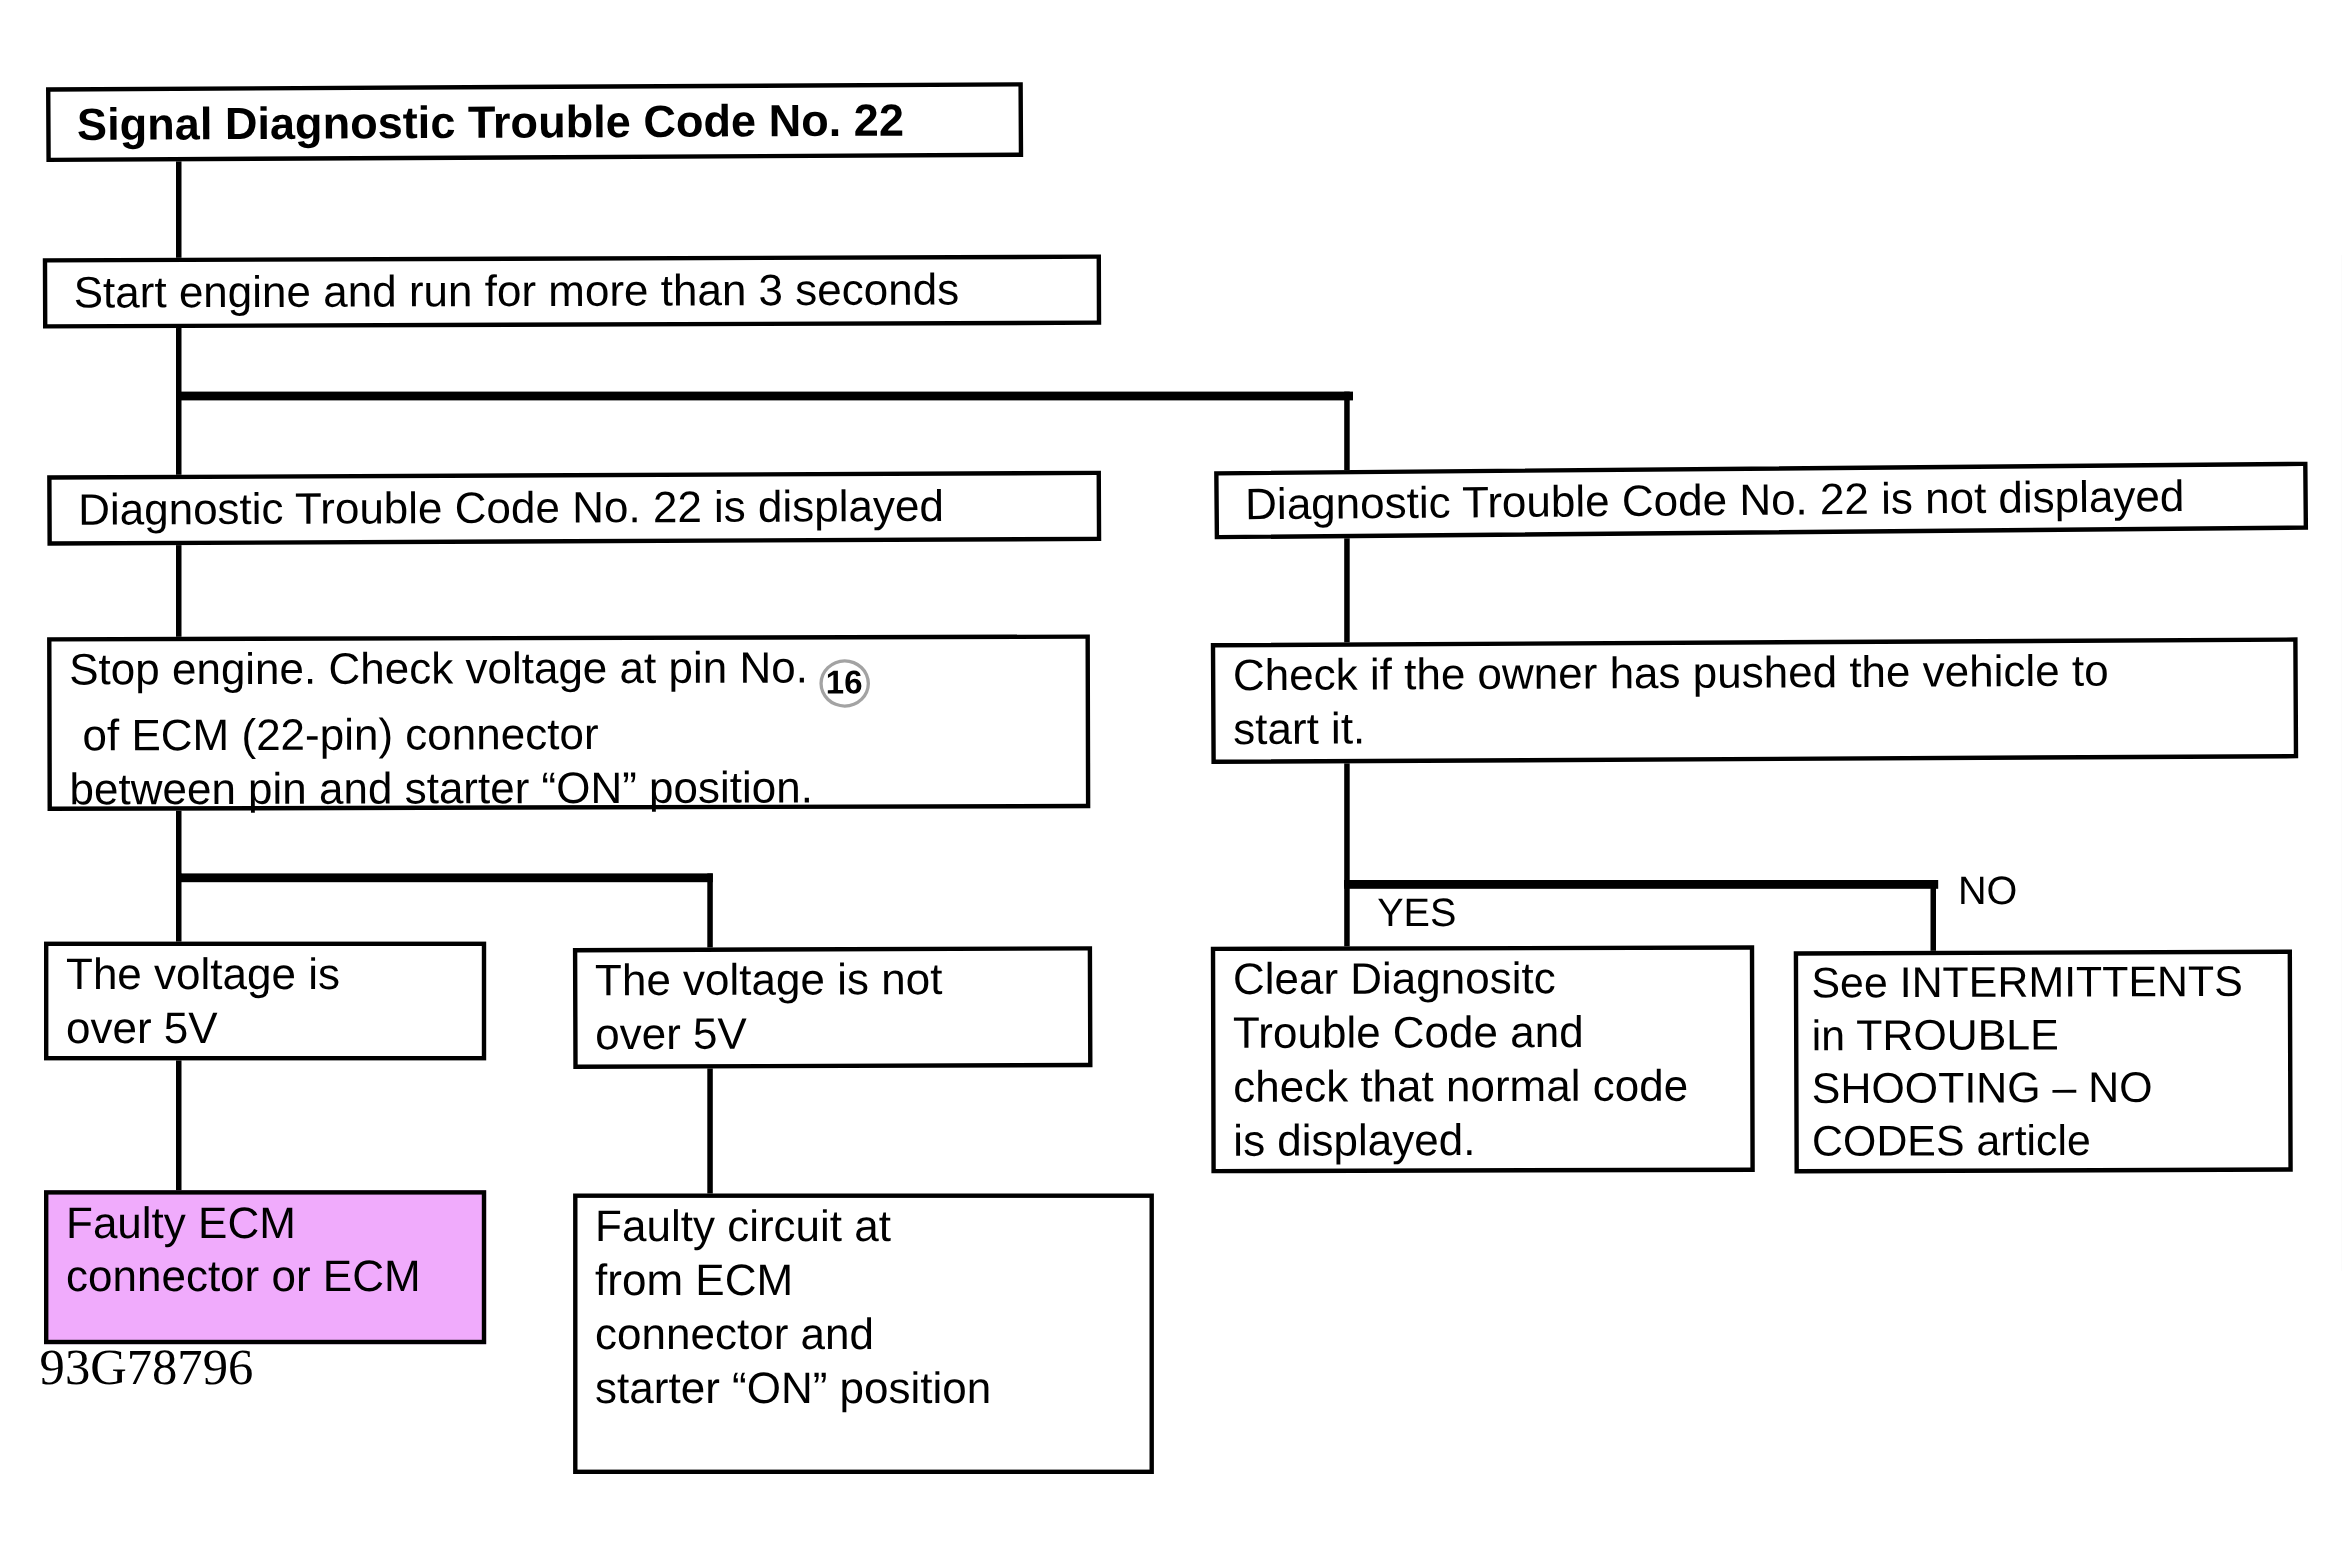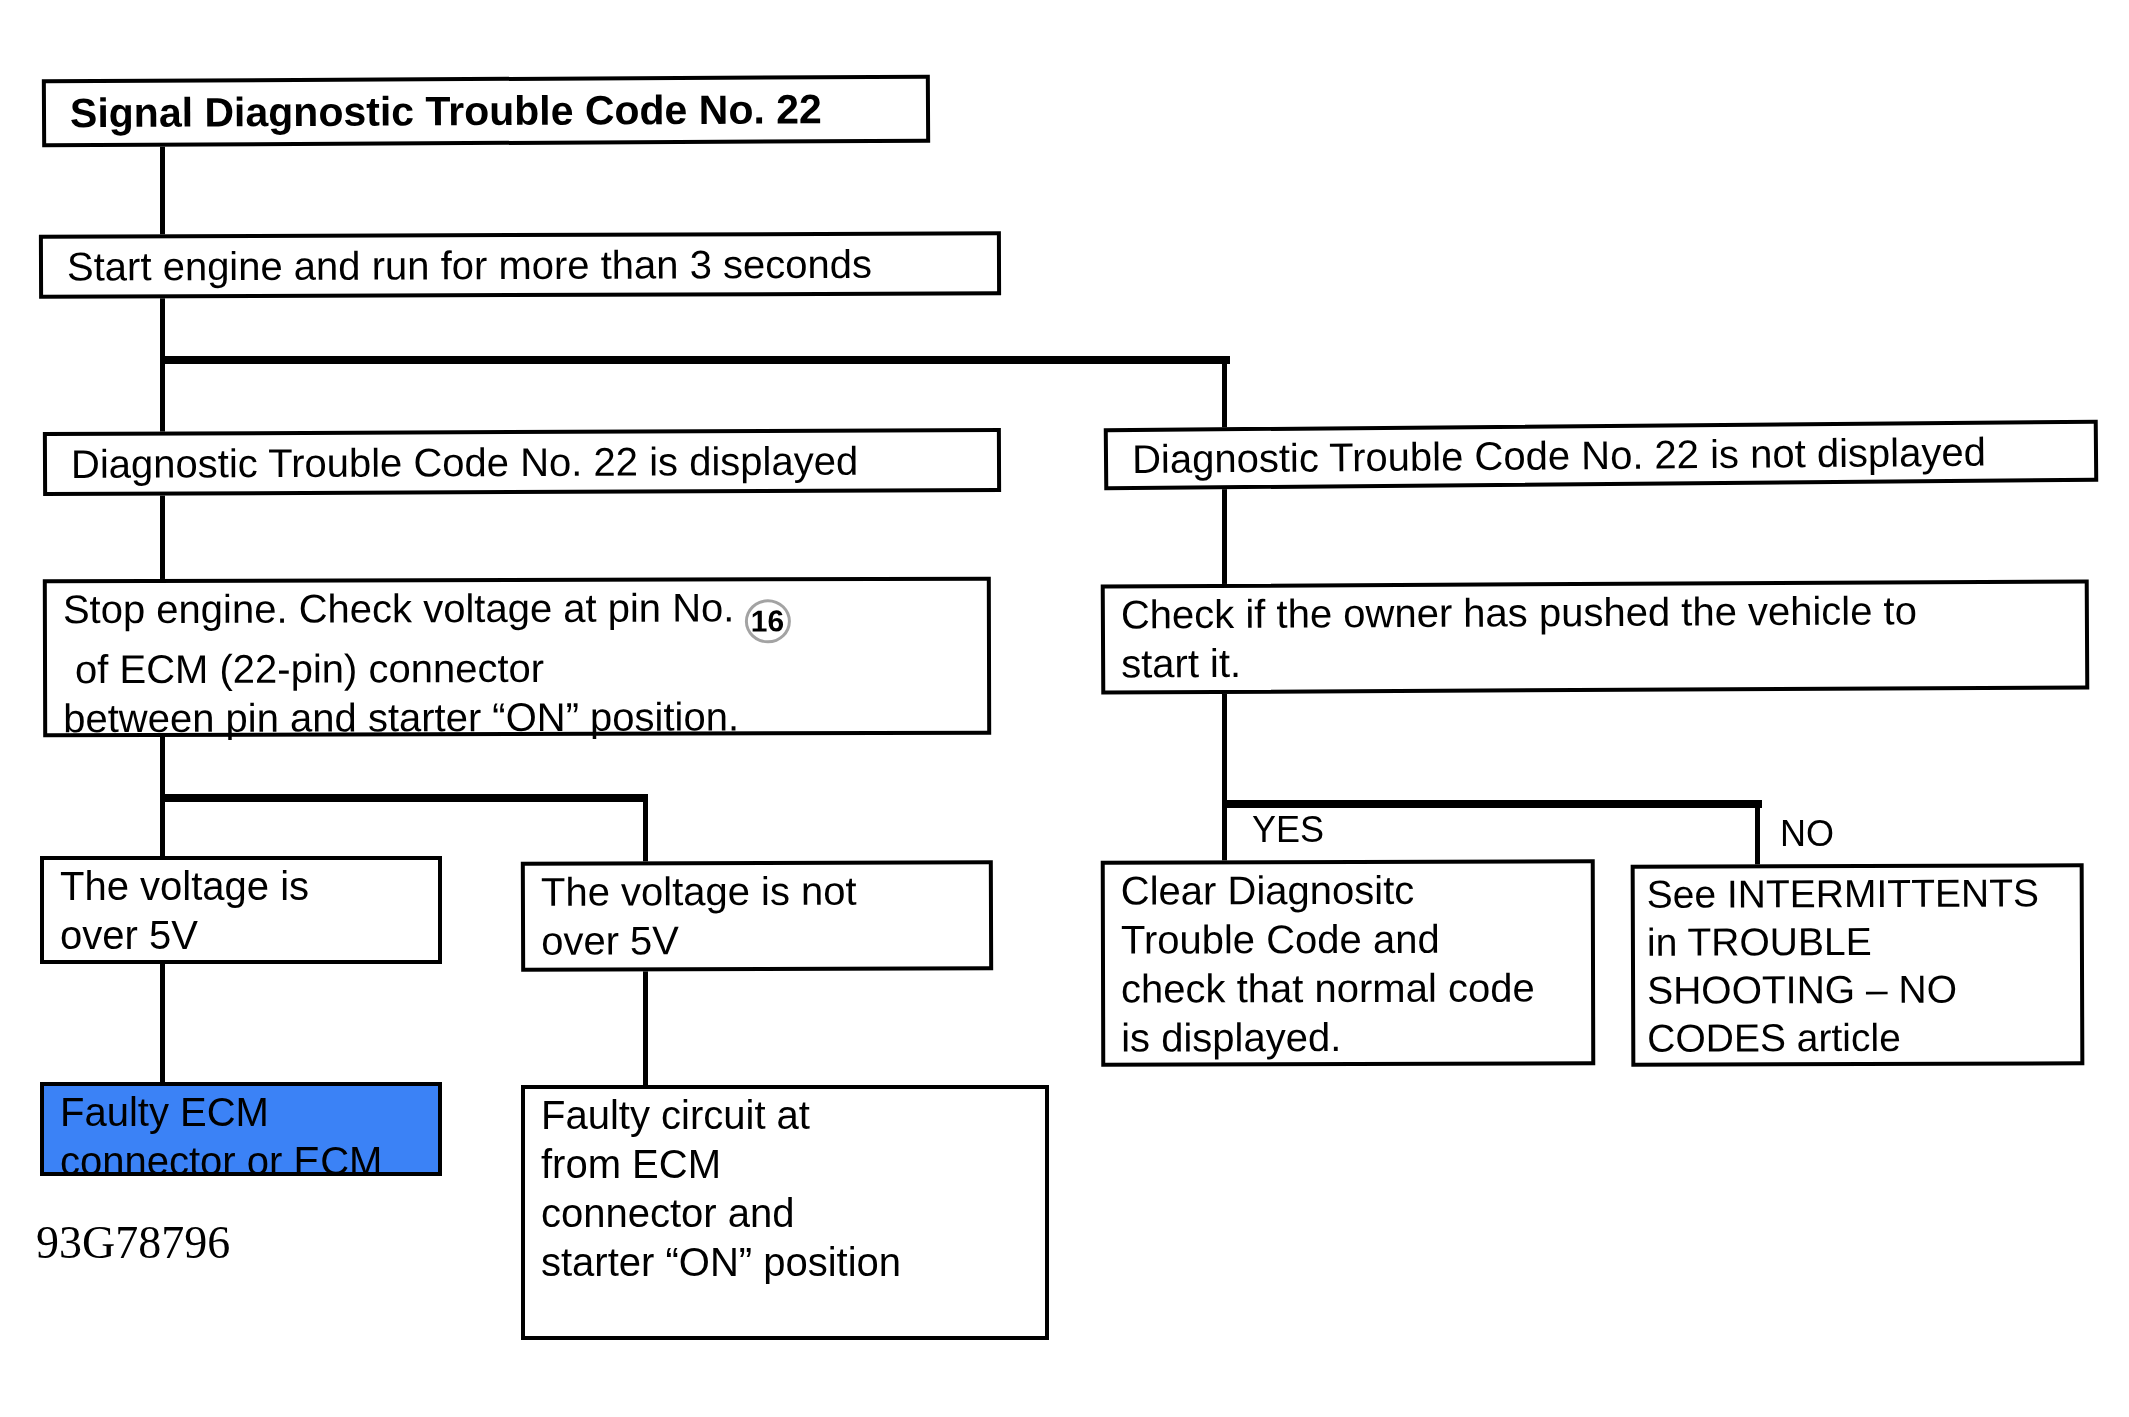--- a/index.html
+++ b/index.html
@@ -97,33 +97,33 @@
 
   <div class="box multi pre" style="left: 1101px; top: 582px; width: 988px; height: 110px; transform: rotate(-0.3deg); background: rgb(255, 255, 255);">Check if the owner has pushed the vehicle to
 start it.</div>
 
   <div class="box multi pre" style="left: 40px; top: 856px; width: 402px; height: 108px; background: rgb(255, 255, 255);">The voltage is
 over 5V</div>
 
   <div class="box multi pre" style="left: 521px; top: 861px; width: 472px; height: 110px; transform: rotate(-0.2deg); background: rgb(255, 255, 255);">The voltage is not
 over 5V</div>
 
-  <div class="box multi pre" style="left: 40px; top: 1082px; width: 402px; height: 94px; background: #3b82f6;">Faulty ECM
+  <div class="box multi pre" style="left: 40px; top: 1082px; width: 402px; height: 140px; background: #f0abfc;">Faulty ECM
 connector or ECM</div>
 
   <div class="box multi" style="left: 521px; top: 1085px; width: 528px; height: 255px; background: rgb(255, 255, 255);">
     <div class="ln">Faulty circuit at</div>
     <div class="pre">from ECM
 connector and
 starter “ON” position</div>
   </div>
 
   <div class="branch-label" style="left:1252px;top:804px;">YES</div>
 
-  <div class="branch-label" style="left:1780px;top:808px;">NO</div>
+  <div class="branch-label" style="left:1780px;top:784px;">NO</div>
 
   <div class="box multi pre" style="left: 1101px; top: 860px; width: 494px; height: 206px; transform: rotate(-0.15deg); background: rgb(255, 255, 255);">Clear Diagnositc
 Trouble Code and
 check that normal code
 is displayed.</div>
 
   <div class="box multi pre nobox" style="left: 1631px; top: 864px; width: 453px; height: 202px; transform: rotate(-0.2deg); background: rgb(255, 255, 255);">See INTERMITTENTS
 in TROUBLE
 SHOOTING – NO
 CODES article</div>

